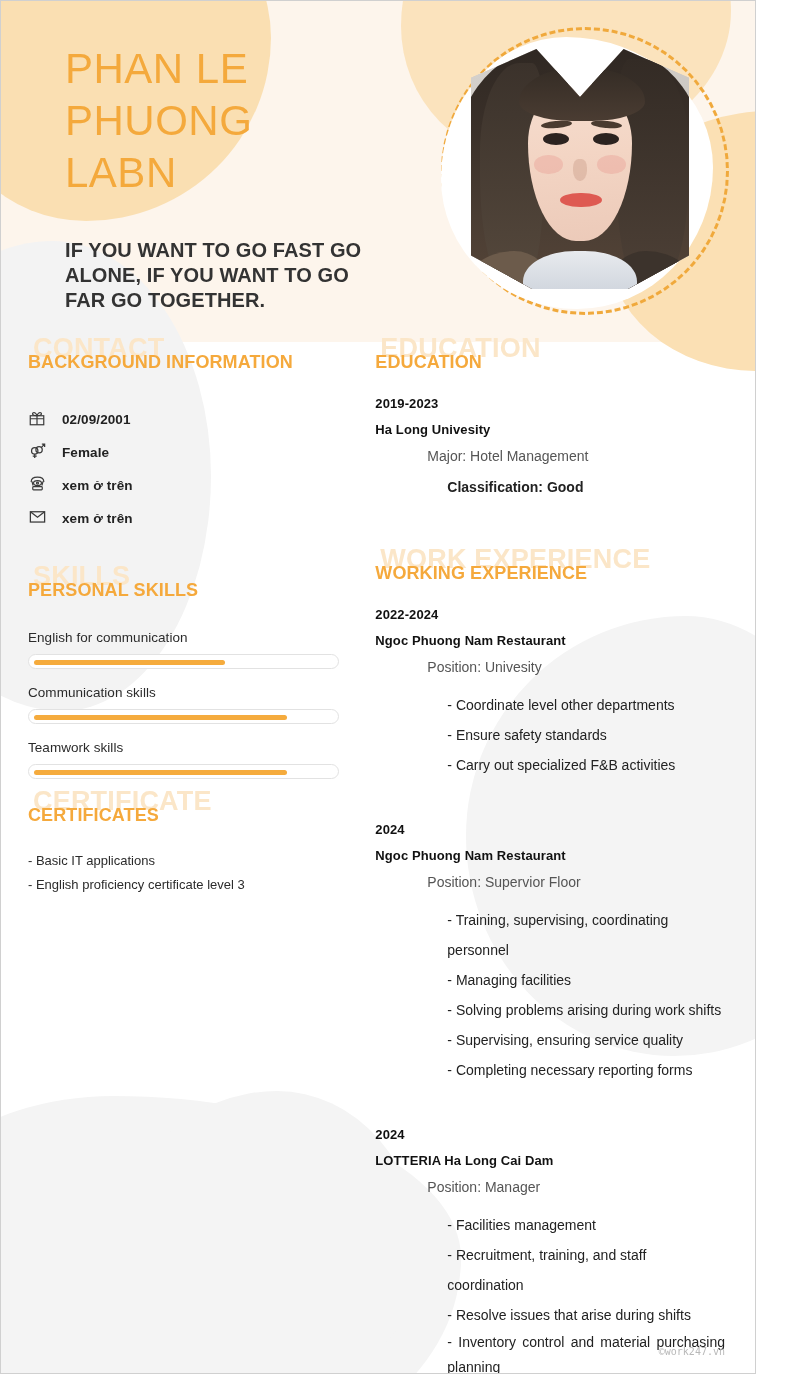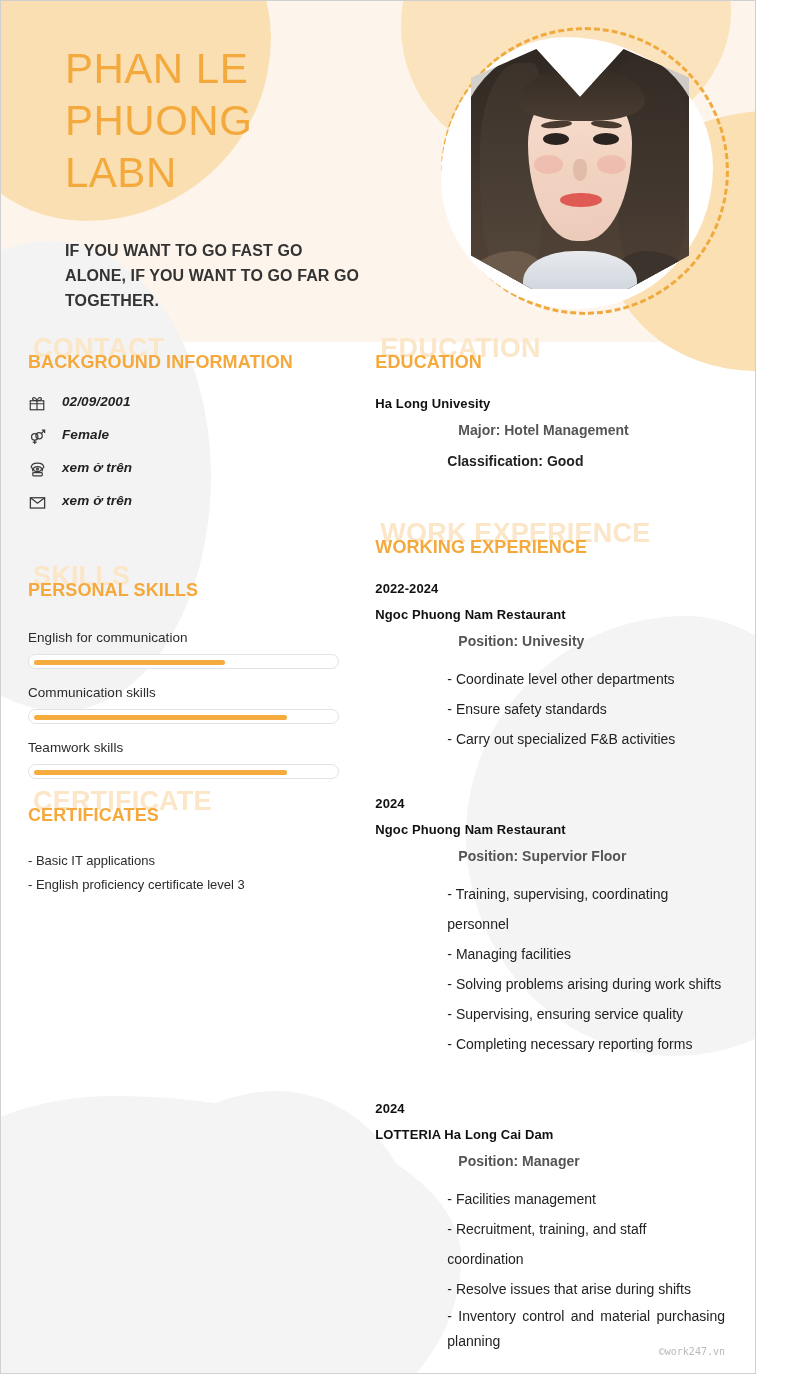--- a/index.html
+++ b/index.html
@@ -74,21 +74,21 @@
     font-size:42px;
     line-height:52px;
     font-weight:400;
     letter-spacing:0.5px;
   }
   .quote {
     position:absolute;
     left:64px; top:237px;
     width:300px;
     color:#333333;
-    font-size:16px;
+    font-size:20px;
     line-height:25px;
     font-weight:bold;
     letter-spacing:0.1px;
   }
 
   
   .photo-wrap {
     position:absolute;
     left:422px; top:14px;
     width:320px; height:310px;
@@ -185,21 +185,21 @@
     left:0; top:10px;
     color:#f5a93c;
     font-size:18px;
     font-weight:bold;
     letter-spacing:0.1px;
     white-space:nowrap;
   }
 
   
   .info-list { margin-top:10px; }
-  .info-row { display:flex; align-items:flex-start; height:33px;font-style:italic; }
+  .info-row { display:flex; align-items:flex-end; height:33px; }
   .info-ico {
     width:34px; flex:0 0 34px;
     display:flex; align-items:center; justify-content:flex-start;
     color:#3a3a3a;
   }
   .info-ico svg { display:block; }
   .info-txt { font-size:13.5px; color:#222; font-weight:bold; letter-spacing:0.1px; }
 
   
   .skills { margin-top:18px; }
@@ -221,21 +221,21 @@
   }
 
   
   .cert-list { margin-top:12px; }
   .cert-item { font-size:13px; color:#2b2b2b; line-height:24px; }
 
   
   .entry { margin-bottom:4px; }
   .entry-date { font-size:13px; font-weight:bold; color:#111; margin-bottom:11px; letter-spacing:0.1px; }
   .entry-org  { font-size:13px; font-weight:bold; color:#111; margin-bottom:11px; letter-spacing:0.1px; }
-  .entry-pos  { font-size:14px; color:#555; margin-left:83px; margin-bottom:15px;font-weight:bold; }
+  .entry-pos  { font-size:14px; color:#555; margin-left:52px; margin-bottom:15px; }
   .entry-sub  { font-size:14px; color:#222; font-weight:bold; margin-left:72px; margin-bottom:8px; }
   .bullets { margin-left:72px; }
   .bullet { font-size:14px; color:#222; line-height:30px; }
   .bullet.justify { text-align:justify; text-align-last:left; line-height:25px; margin-bottom:12px; }
 
   .footer-wm {
     position:absolute;
     right:30px; bottom:16px;
     font-family:"DejaVu Sans Mono", monospace;
     font-size:10px;
@@ -393,20 +393,21 @@
 
       <div class="col-right">
 
         <div class="sec">
           <div class="sec-head">
             <div class="wm">EDUCATION</div>
             <div class="sec-title">EDUCATION</div>
           </div>
           <div style="margin-top:12px;">
             <div class="entry">
+              <div class="entry-date">2019-2023</div>
               <div class="entry-org">Ha Long Univesity</div>
               <div class="entry-pos">Major: Hotel Management</div>
               <div class="entry-sub">Classification: Good</div>
             </div>
           </div>
         </div>
 
         <div class="sec" style="margin-top:58px;">
           <div class="sec-head">
             <div class="wm">WORK EXPERIENCE</div>

